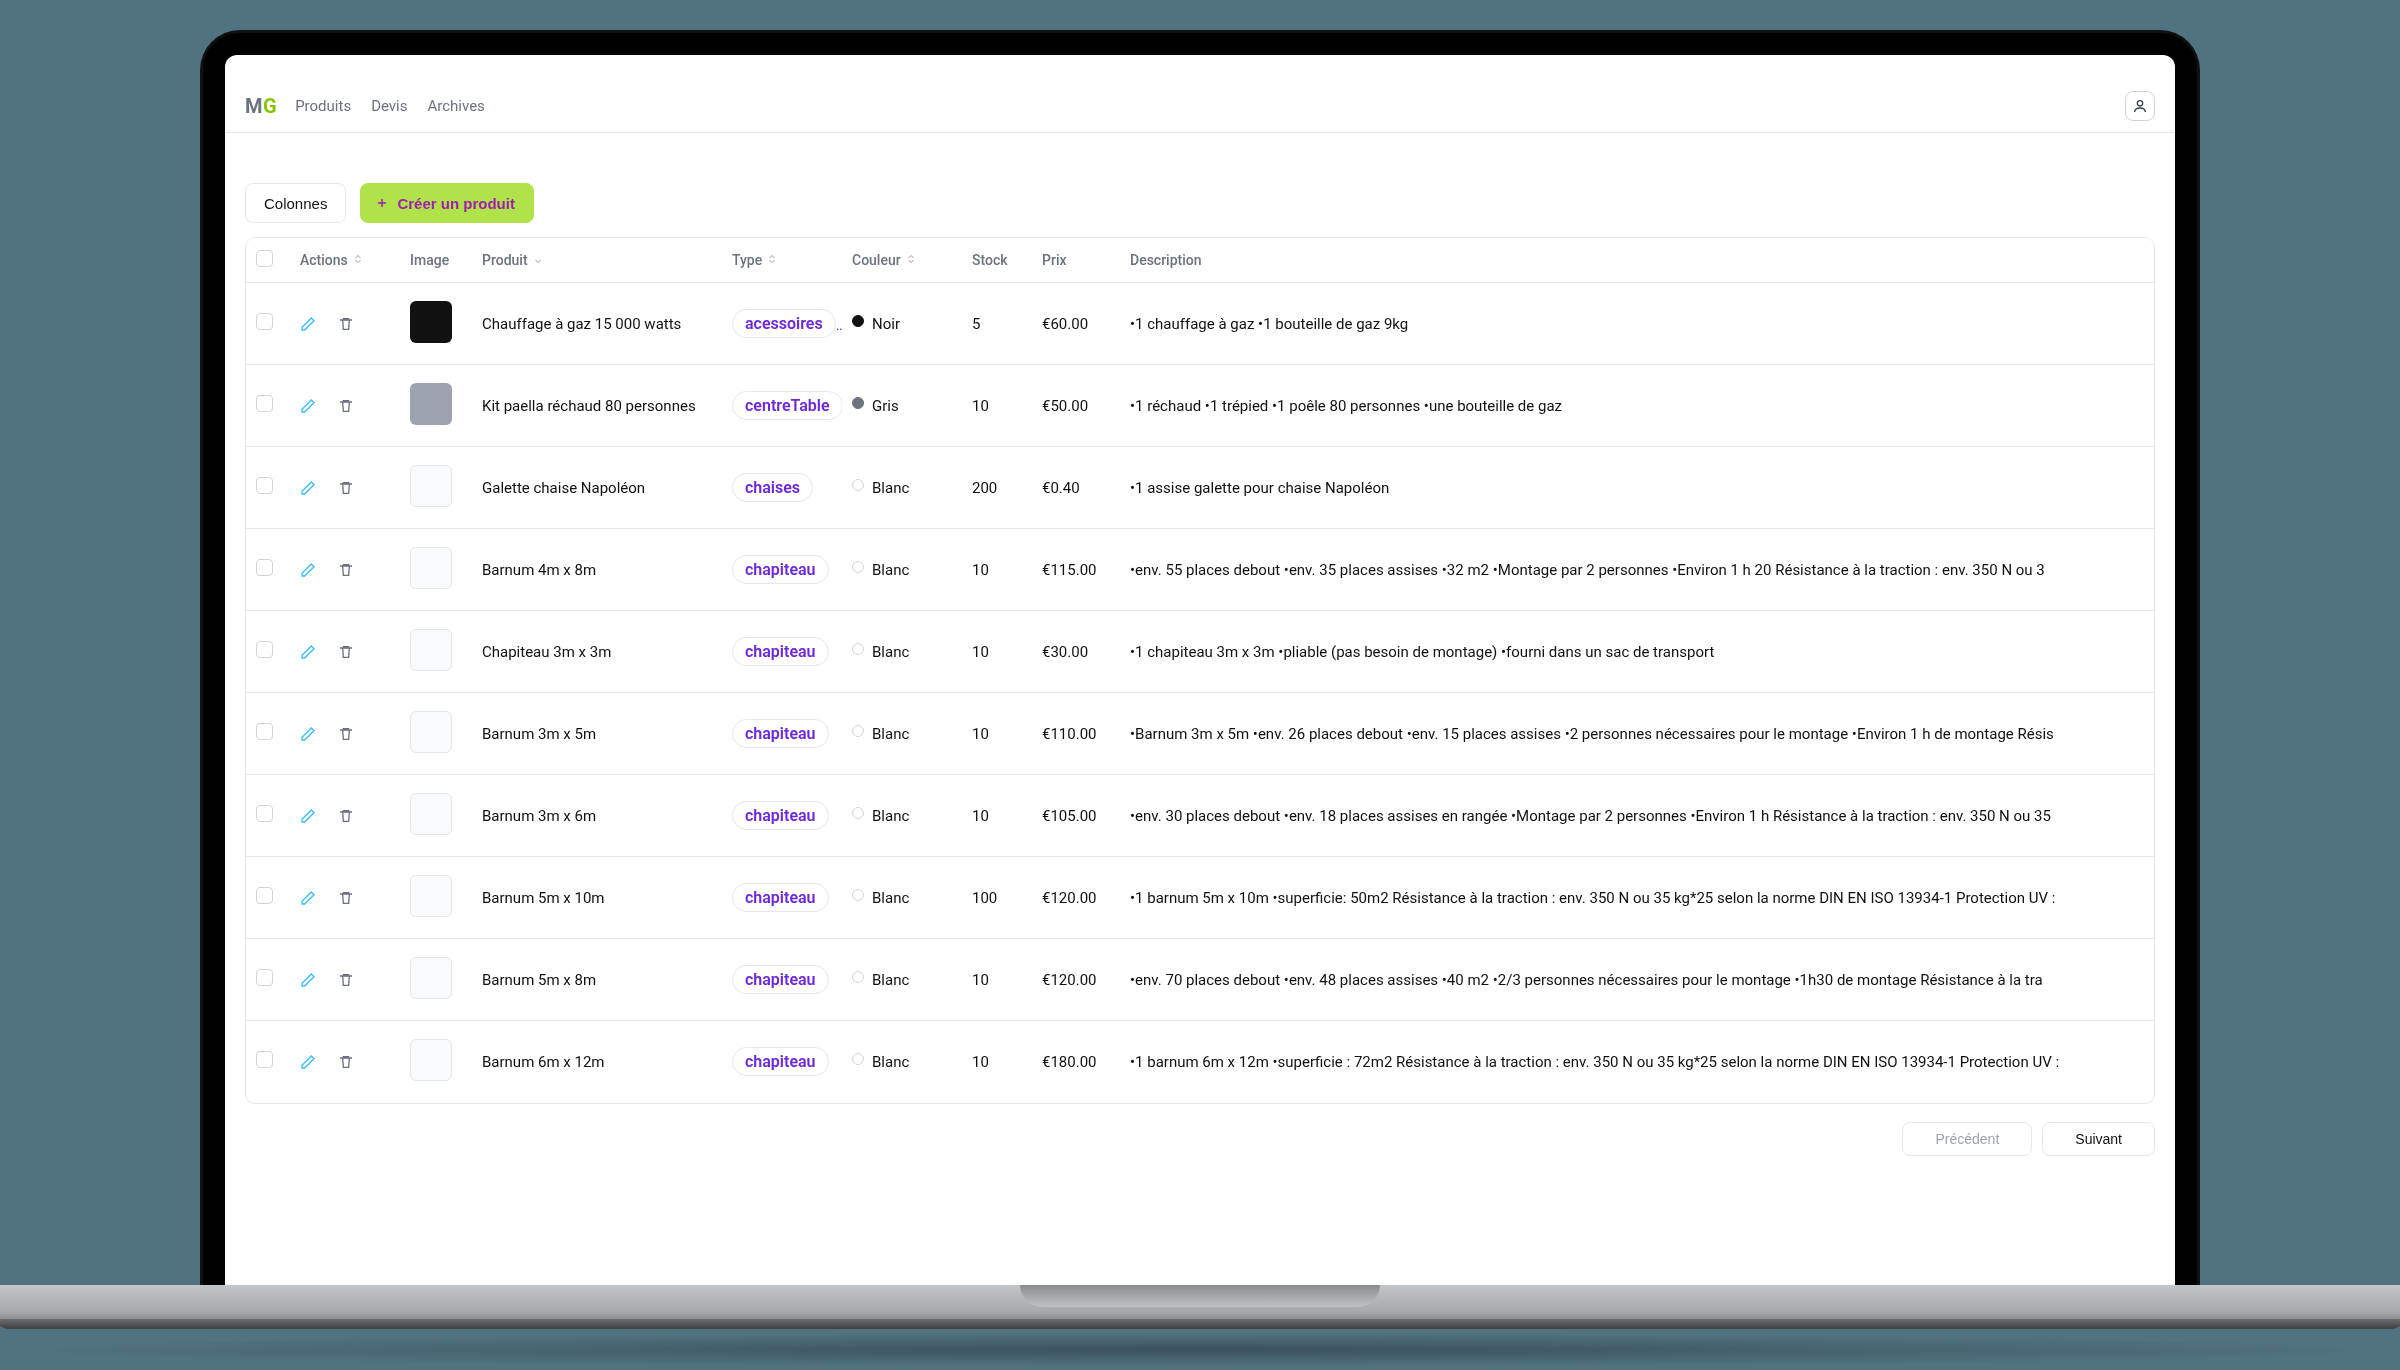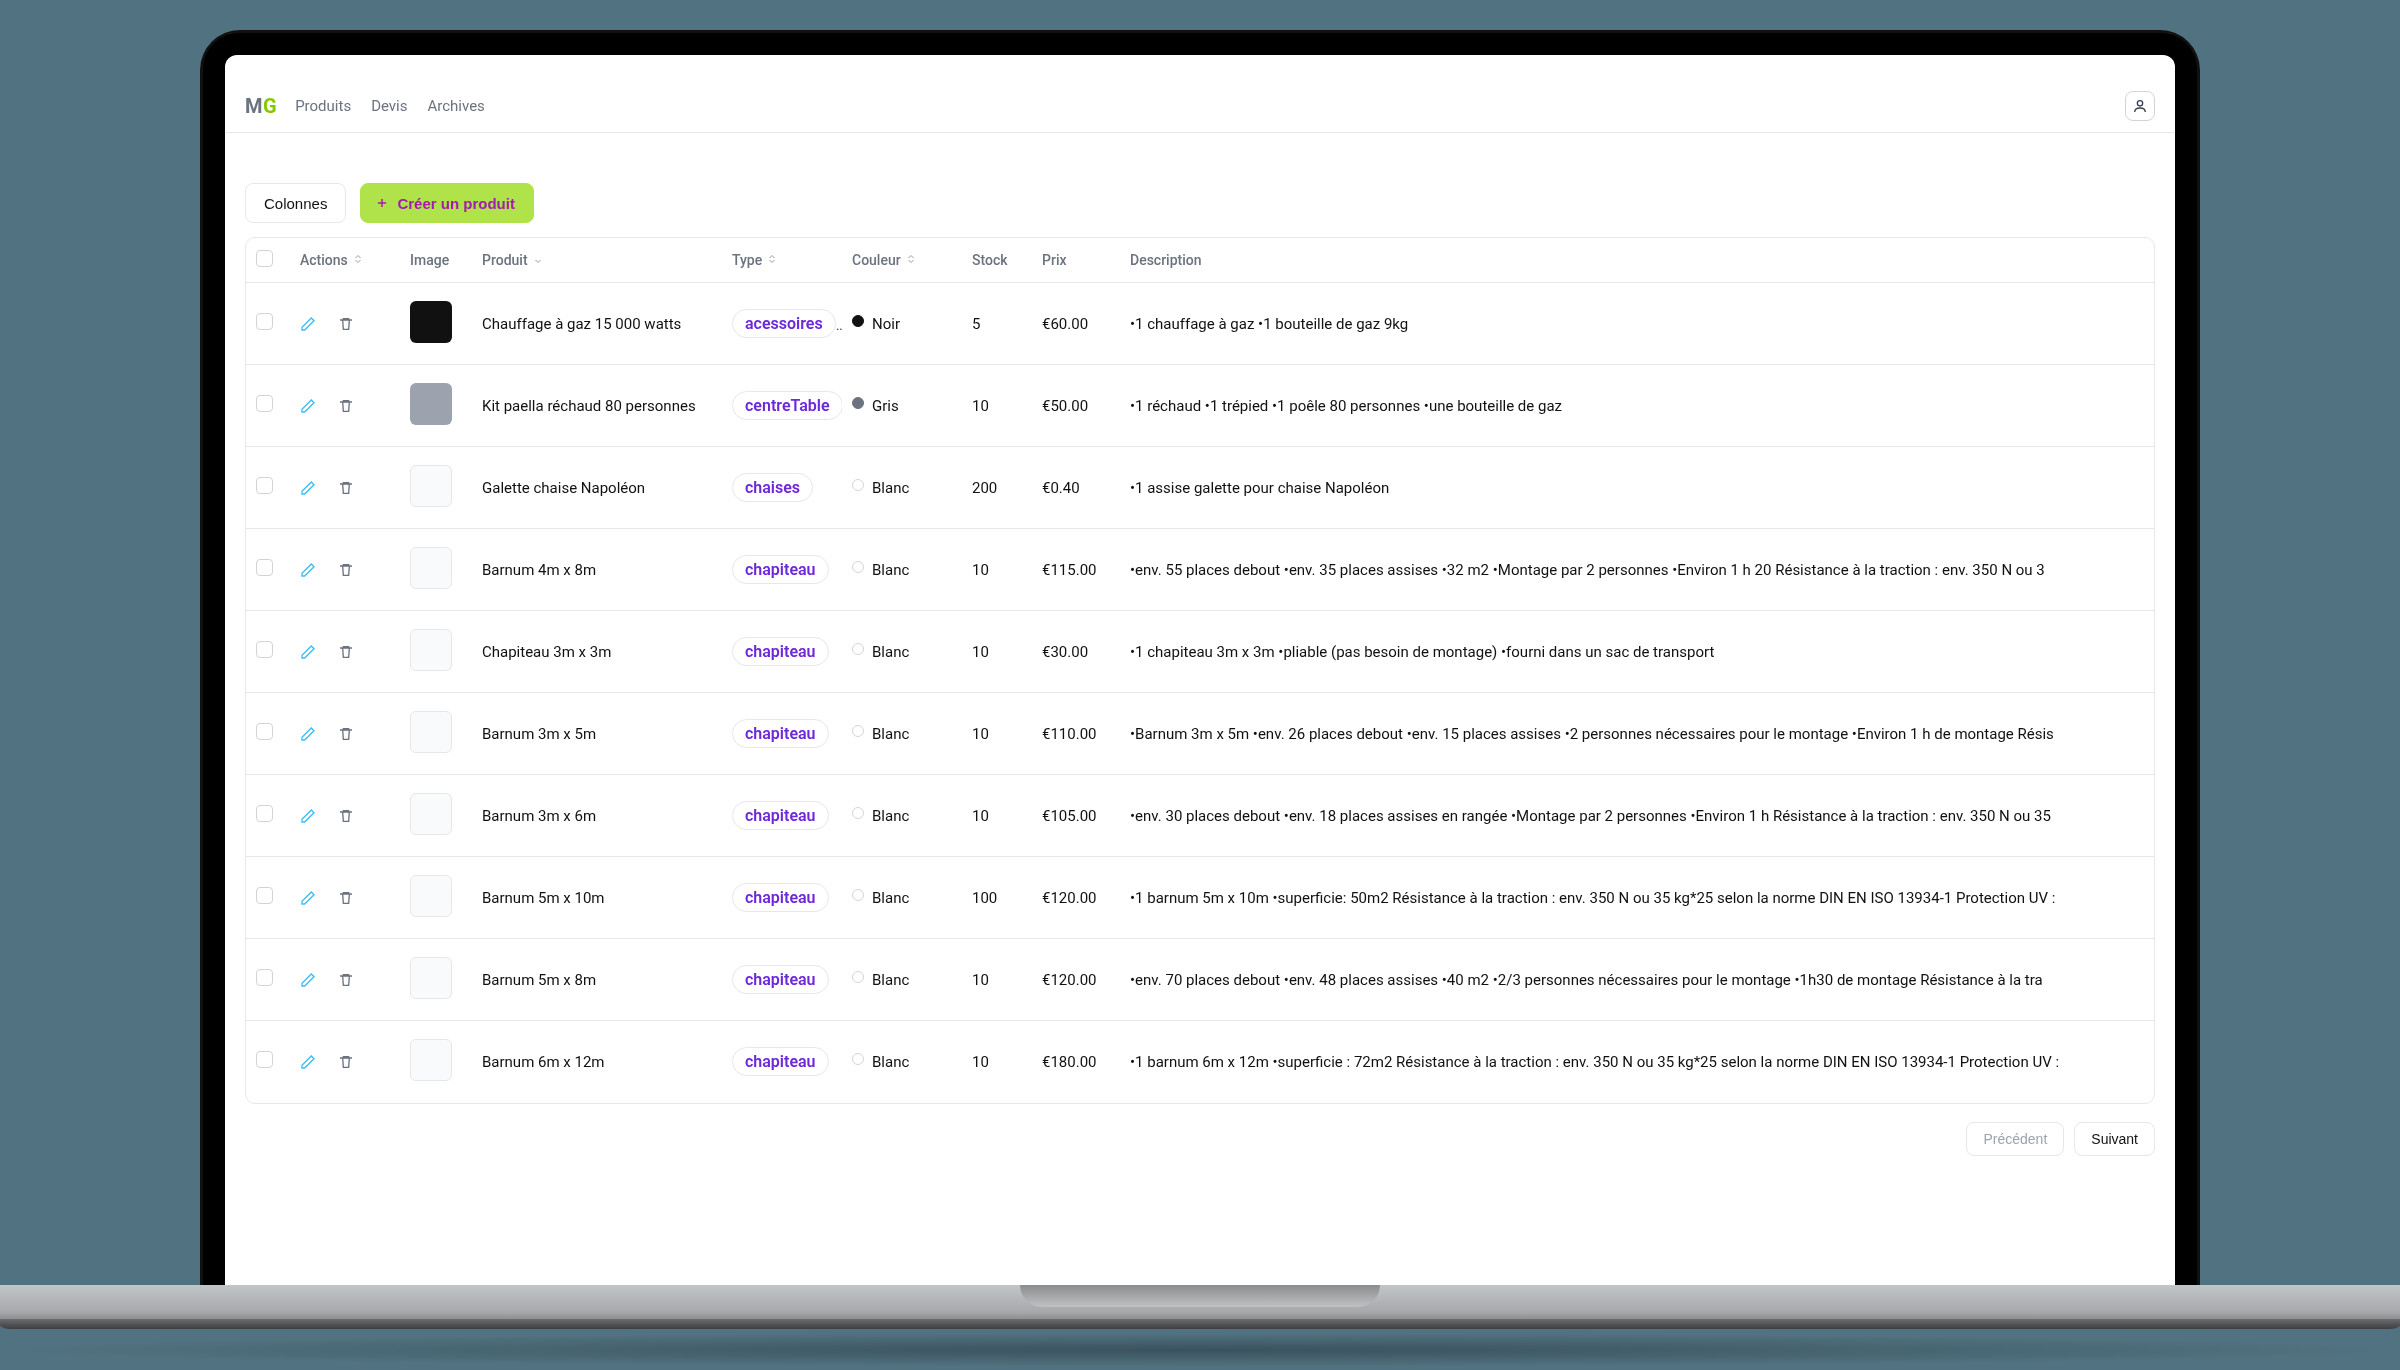--- a/index.html
+++ b/index.html
@@ -239,21 +239,21 @@
     
     .pagination {
       margin: 18px 20px 0 20px;
       display: flex;
       justify-content: flex-end;
       gap: 10px;
     }
     .pg-btn {
       border: 1px solid #e5e7eb;
       background: #fff;
-      padding: 8px 16px;
+      padding: 8px 32px;
       border-radius: 8px;
       font-size: 14px;
       color: #111;
       cursor: pointer;
     }
     .pg-btn[disabled] { color: #9ca3af; cursor: default; }
   </style>
 </head>
 <body>
 

